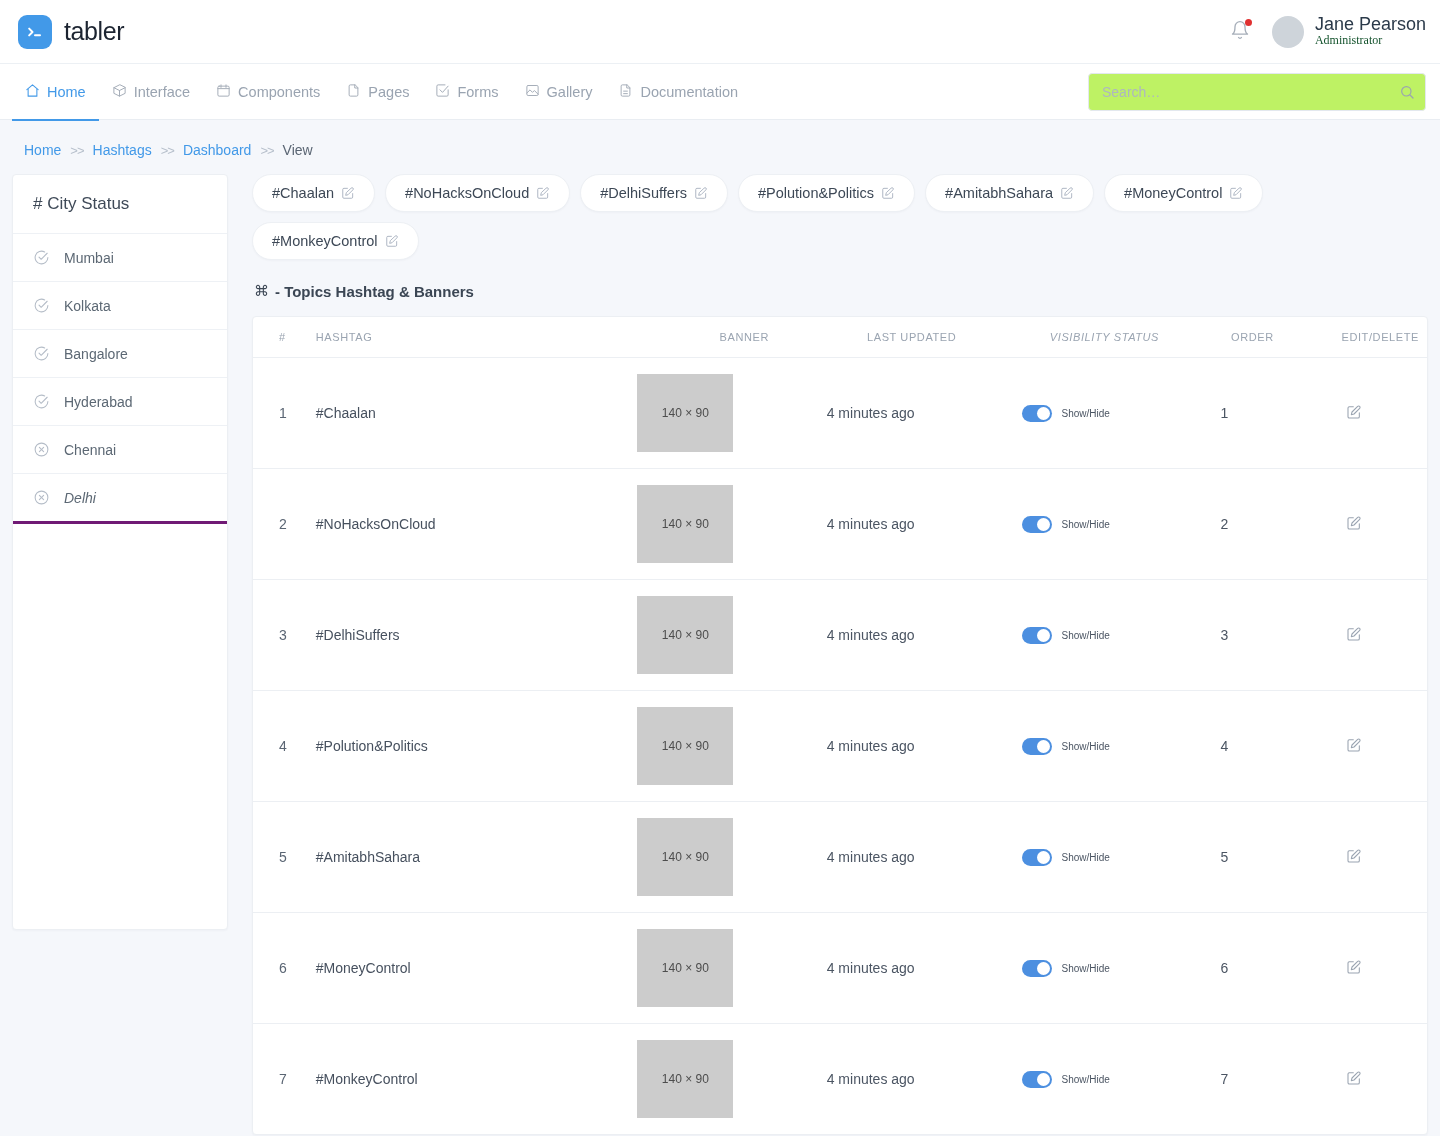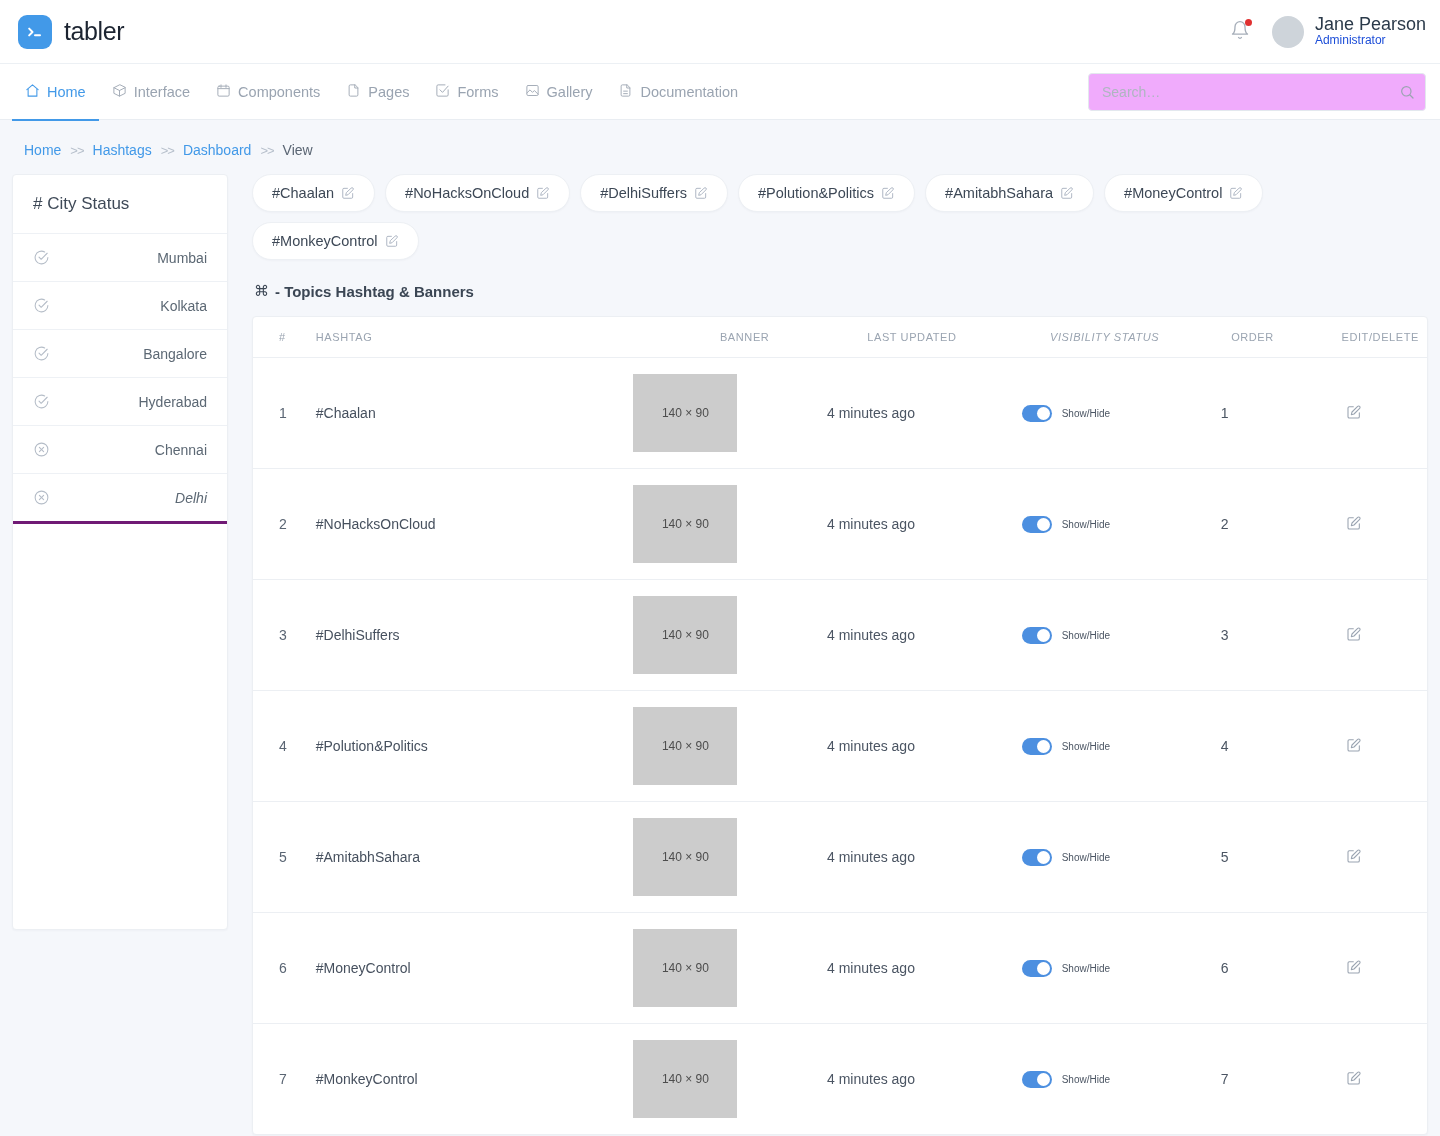--- a/index.html
+++ b/index.html
@@ -42,21 +42,21 @@
     position: absolute; top: -1px; right: -2px;
     width: 7px; height: 7px; border-radius: 50%;
     background: #e03131;
   }
   .user-block { display: flex; align-items: center; gap: 11px; cursor: pointer; }
   .avatar {
     width: 32px; height: 32px; border-radius: 50%;
     background: #ced4da;
   }
   .user-name { font-size: 18px; color: #2b3a4a; line-height: 17px; }
-  .user-role { font-size: 12px; color: #1d4ed8; line-height: 15px; }
+  .user-role { font-size: 12px; color: #14532d; line-height: 15px; font-family: Liberation Serif, serif; }
   .user-text { text-align: left; }
 
   
   .navbar {
     background: #ffffff;
     height: 56px;
     display: flex;
     align-items: center;
     padding: 0 14px 0 12px;
     border-bottom: 1px solid #e9edf2;
@@ -87,21 +87,21 @@
   }
   .search-input {
     width: 100%;
     height: 38px;
     border: 1px solid #e3e8ee;
     border-radius: 4px;
     padding: 0 36px 0 13px;
     font-size: 14px;
     color: #495057;
     font-family: inherit;
-    background: #f0abfc;
+    background: #bef264;
     outline: none;
   }
   .search-input::placeholder { color: #aeb6c1; }
   .search-icon-btn {
     position: absolute;
     right: 11px; top: 50%;
     transform: translateY(-50%);
     cursor: pointer;
     line-height: 0;
   }
@@ -145,21 +145,20 @@
     border-bottom: 1px solid #eef1f5;
   }
   .city-item {
     display: flex; align-items: center;
     gap: 14px;
     padding: 15px 20px;
     border-bottom: 1px solid #eef1f5;
     color: #5c6874;
     font-size: 14px;
     cursor: pointer;
-    justify-content: space-between;
   }
   .city-item:last-of-type { border-bottom: 3px solid #701a75; font-style: italic; }
   .city-icon { line-height: 0; flex: 0 0 17px; }
 
   
   .main { flex: 1; min-width: 0; }
   .pill-row {
     display: flex;
     flex-wrap: wrap;
     gap: 10px;
@@ -217,21 +216,21 @@
     text-align: center;
     font-size: 14px;
     color: #4b5563;
     vertical-align: middle;
     height: 89px;
   }
   tbody tr:last-child td { border-bottom: none; }
   td.col-num { text-align: left; padding-left: 26px; color: #5a6573; }
   td.col-hashtag { text-align: left; padding-left: 8px; color: #46505e; }
   .banner-ph {
-    width: 104px; height: 78px;
+    width: 96px; height: 78px;
     background: #cccccc;
     display: inline-flex;
     align-items: center; justify-content: center;
     color: #4d4d4d;
     font-size: 12px;
   }
   .vis-cell { display: flex; align-items: center; justify-content: center; gap: 10px; }
   .switch {
     width: 30px; height: 17px;
     border-radius: 9px;

